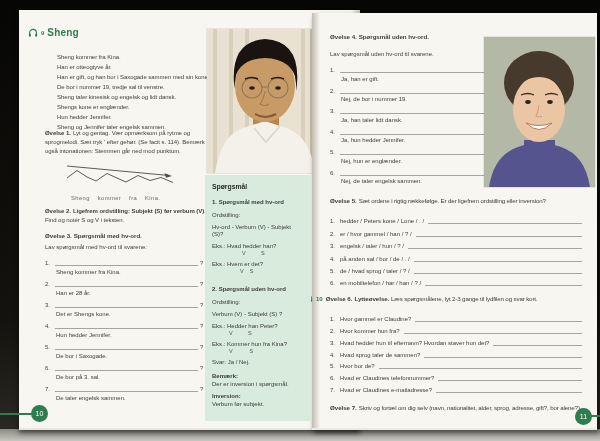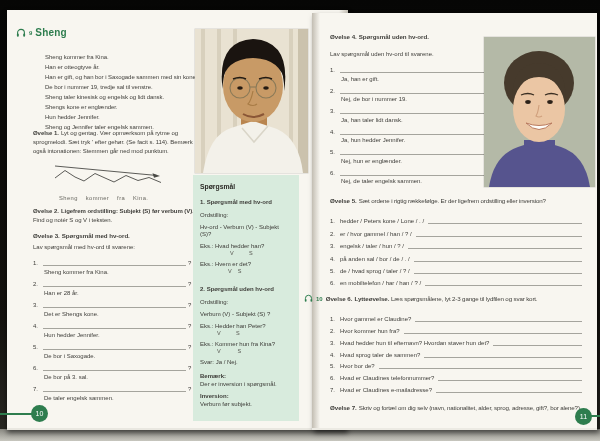--- a/index.html
+++ b/index.html
@@ -1,21 +1,21 @@
 <!DOCTYPE html>
 <html><head>
 <meta charset="utf-8">
 <style>
 *{margin:0;padding:0;box-sizing:border-box}
 html,body{width:600px;height:441px}
 body{font-family:"Liberation Sans",sans-serif;background:#15130f}
 .scene{position:relative;width:600px;height:441px;overflow:hidden;background:linear-gradient(180deg,#060605 0,#14120e 72%,#2b2a25 100%)}
 .table-edge{position:absolute;left:0;right:0;bottom:0;height:12px;background:linear-gradient(180deg,#8b8a83,#c7c6be)}
 .page{position:absolute;background:#f8f6f0;color:#3f3e3a}
-.page-left{left:7px;top:10px;width:341px;height:420px;box-shadow:0 3px 5px rgba(0,0,0,.55);border-bottom:2px solid #e9e7e0}
+.page-left{left:19px;top:10px;width:341px;height:420px;box-shadow:0 3px 5px rgba(0,0,0,.55);border-bottom:2px solid #e9e7e0}
 .page-right{left:312px;top:13px;width:285px;height:417px;box-shadow:2px 3px 5px rgba(0,0,0,.5);border-bottom:2px solid #eceae3}
 .page-left:after{content:"";position:absolute;right:0;top:0;bottom:0;width:9px;background:linear-gradient(90deg,rgba(0,0,0,0),rgba(70,58,36,.28))}
 .page-right:before{content:"";position:absolute;left:0;top:0;bottom:0;width:8px;background:linear-gradient(90deg,rgba(70,58,36,.30),rgba(0,0,0,0));z-index:3}
 .abs{position:absolute}
 .b{font-weight:bold}
 .hdr{display:flex;align-items:center;gap:3px}
 .track{font-size:6px;color:#2e7d4e;font-weight:bold}
 .title{font-size:10px;font-weight:bold;color:#2e7d4e;letter-spacing:.2px}
 .intro{font-size:6px;line-height:10px;white-space:nowrap;letter-spacing:-.05px}
 .par{font-size:6px;line-height:9px;letter-spacing:-.05px}

